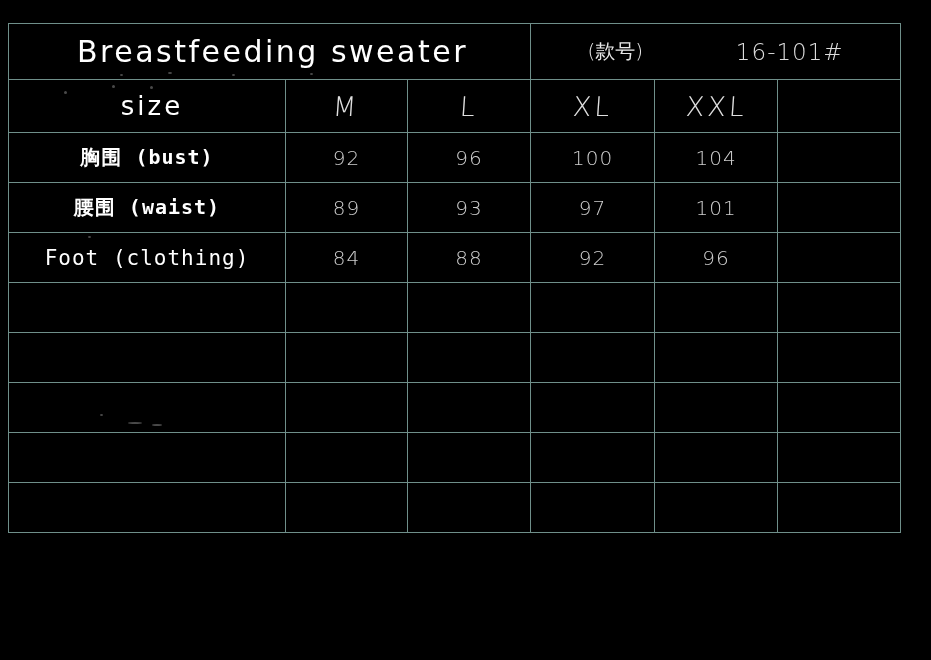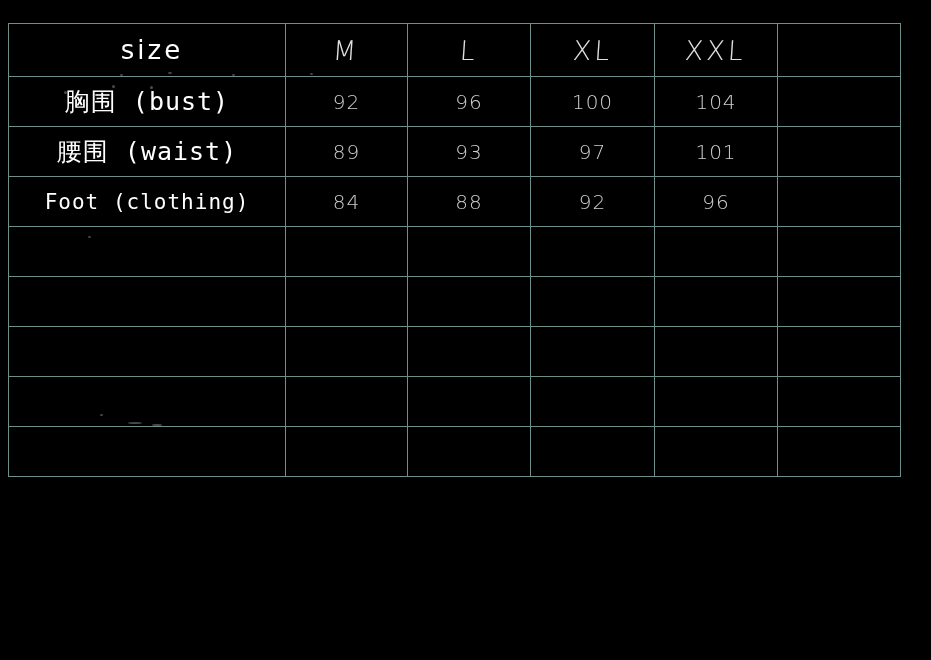--- a/index.html
+++ b/index.html
@@ -107,22 +107,22 @@
   
   .row-label {
     font-family: "DejaVu Sans Mono", monospace;
     font-size: 23px;
     color: #ffffff;
     letter-spacing: 1px;
     display: block;
     text-align: center;
   }
   .row-label.cjk {
-    font-size: 25px;
-    font-weight: 400;
+    font-size: 20px;
+    font-weight: 700;
   }
   .row-label.small {
     font-size: 21px;
   }
 
   
   .num {
     font-family: "DejaVu Sans", sans-serif;
     font-size: 20px;
     font-weight: 300;
@@ -148,20 +148,31 @@
     <colgroup>
       <col class="c-label">
         <col class="c-m">
         <col class="c-l">
       <col class="c-xl">
         <col class="c-xxl">
         <col class="c-spare">
     </colgroup>
     <tbody>
 
+      <tr class="r-title">
+        <td colspan="3">
+          <span class="title-text">Breastfeeding sweater</span>
+        </td>
+        <td colspan="3">
+          <div class="code-cell">
+            <span class="code-label">(款号)</span>
+            <span class="code-value">16-101#</span>
+          </div>
+        </td>
+      </tr>
 
       <tr class="r-sizes">
         <td>
           <span class="size-word">size</span>
         </td>
         <td>
           <span class="size-code">M</span>
         </td>
         <td>
           <span class="size-code">L</span>

